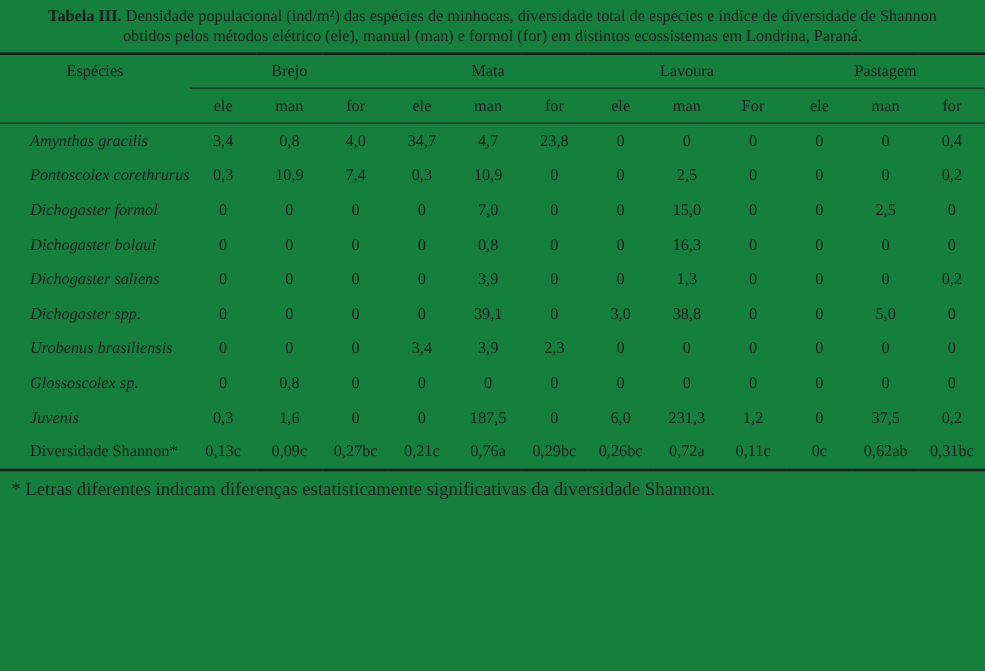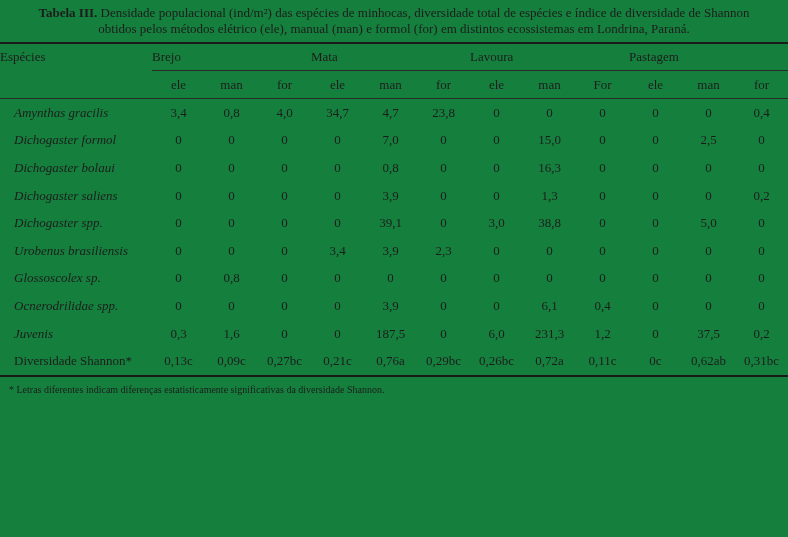--- a/index.html
+++ b/index.html
@@ -27,34 +27,34 @@
     border-top: 2px solid #1a1a1a;
     border-bottom: 2px solid #1a1a1a;
   }
   col.species-col { width: 152px; }
   th, td {
     font-weight: normal;
     padding: 0;
     white-space: nowrap;
     overflow: hidden;
   }
-  tr.group-row th { height: 26px; vertical-align: middle; text-align: left; }
+  tr.group-row th { height: 26px; vertical-align: middle; text-align: center; }
   tr.group-row th.group-cell { border-bottom: 1px solid #2a2a2a; }
   tr.method-row th { height: 27px; vertical-align: middle; text-align: center; border-bottom: 1px solid #2a2a2a; }
   tbody th.species {
     text-align: left;
-    padding-left: 14px;
+    padding-left: 24px;
     height: 27.6px;
     vertical-align: middle;
   }
   tbody th.species.italic { font-style: italic; }
   tbody td { text-align: center; height: 27.6px; vertical-align: middle; }
   .footnote {
     padding: 7px 8px 12px 9px;
-    font-size: 10px;
+    font-size: 15px;
     text-align: left;
   }
 </style>
 </head>
 <body>
 
 <div class="page">
 
   <div class="caption">
     <span class="cap-label">Tabela III.</span><span> Densidade populacional (ind/m²) das espécies de minhocas, diversidade total de espécies e índice de diversidade de Shannon</span><br>
@@ -100,20 +100,35 @@
           <td>4,7</td>
           <td>23,8</td>
           <td>0</td>
           <td>0</td>
           <td>0</td>
           <td>0</td>
           <td>0</td>
           <td>0,4</td>
         </tr>
         <tr>
+    <th class="species italic">Pontoscolex corethrurus</th>
+  <td>0,3</td>
+          <td>10,9</td>
+          <td>7,4</td>
+          <td>0,3</td>
+          <td>10,9</td>
+          <td>0</td>
+          <td>0</td>
+          <td>2,5</td>
+          <td>0</td>
+          <td>0</td>
+          <td>0</td>
+          <td>0,2</td>
+        </tr>
+        <tr>
     <th class="species italic">Dichogaster formol</th>
   <td>0</td>
           <td>0</td>
           <td>0</td>
           <td>0</td>
           <td>7,0</td>
           <td>0</td>
           <td>0</td>
           <td>15,0</td>
           <td>0</td>
@@ -185,35 +200,20 @@
     <th class="species italic">Glossoscolex sp.</th>
   <td>0</td>
           <td>0,8</td>
           <td>0</td>
           <td>0</td>
           <td>0</td>
           <td>0</td>
           <td>0</td>
           <td>0</td>
           <td>0</td>
-          <td>0</td>
-          <td>0</td>
-          <td>0</td>
-        </tr>
-        <tr>
-    <th class="species italic">Ocnerodrilidae spp.</th>
-  <td>0</td>
-          <td>0</td>
-          <td>0</td>
-          <td>0</td>
-          <td>3,9</td>
-          <td>0</td>
-          <td>0</td>
-          <td>6,1</td>
-          <td>0,4</td>
           <td>0</td>
           <td>0</td>
           <td>0</td>
         </tr>
         <tr>
     <th class="species italic">Juvenis</th>
   <td>0,3</td>
           <td>1,6</td>
           <td>0</td>
           <td>0</td>

